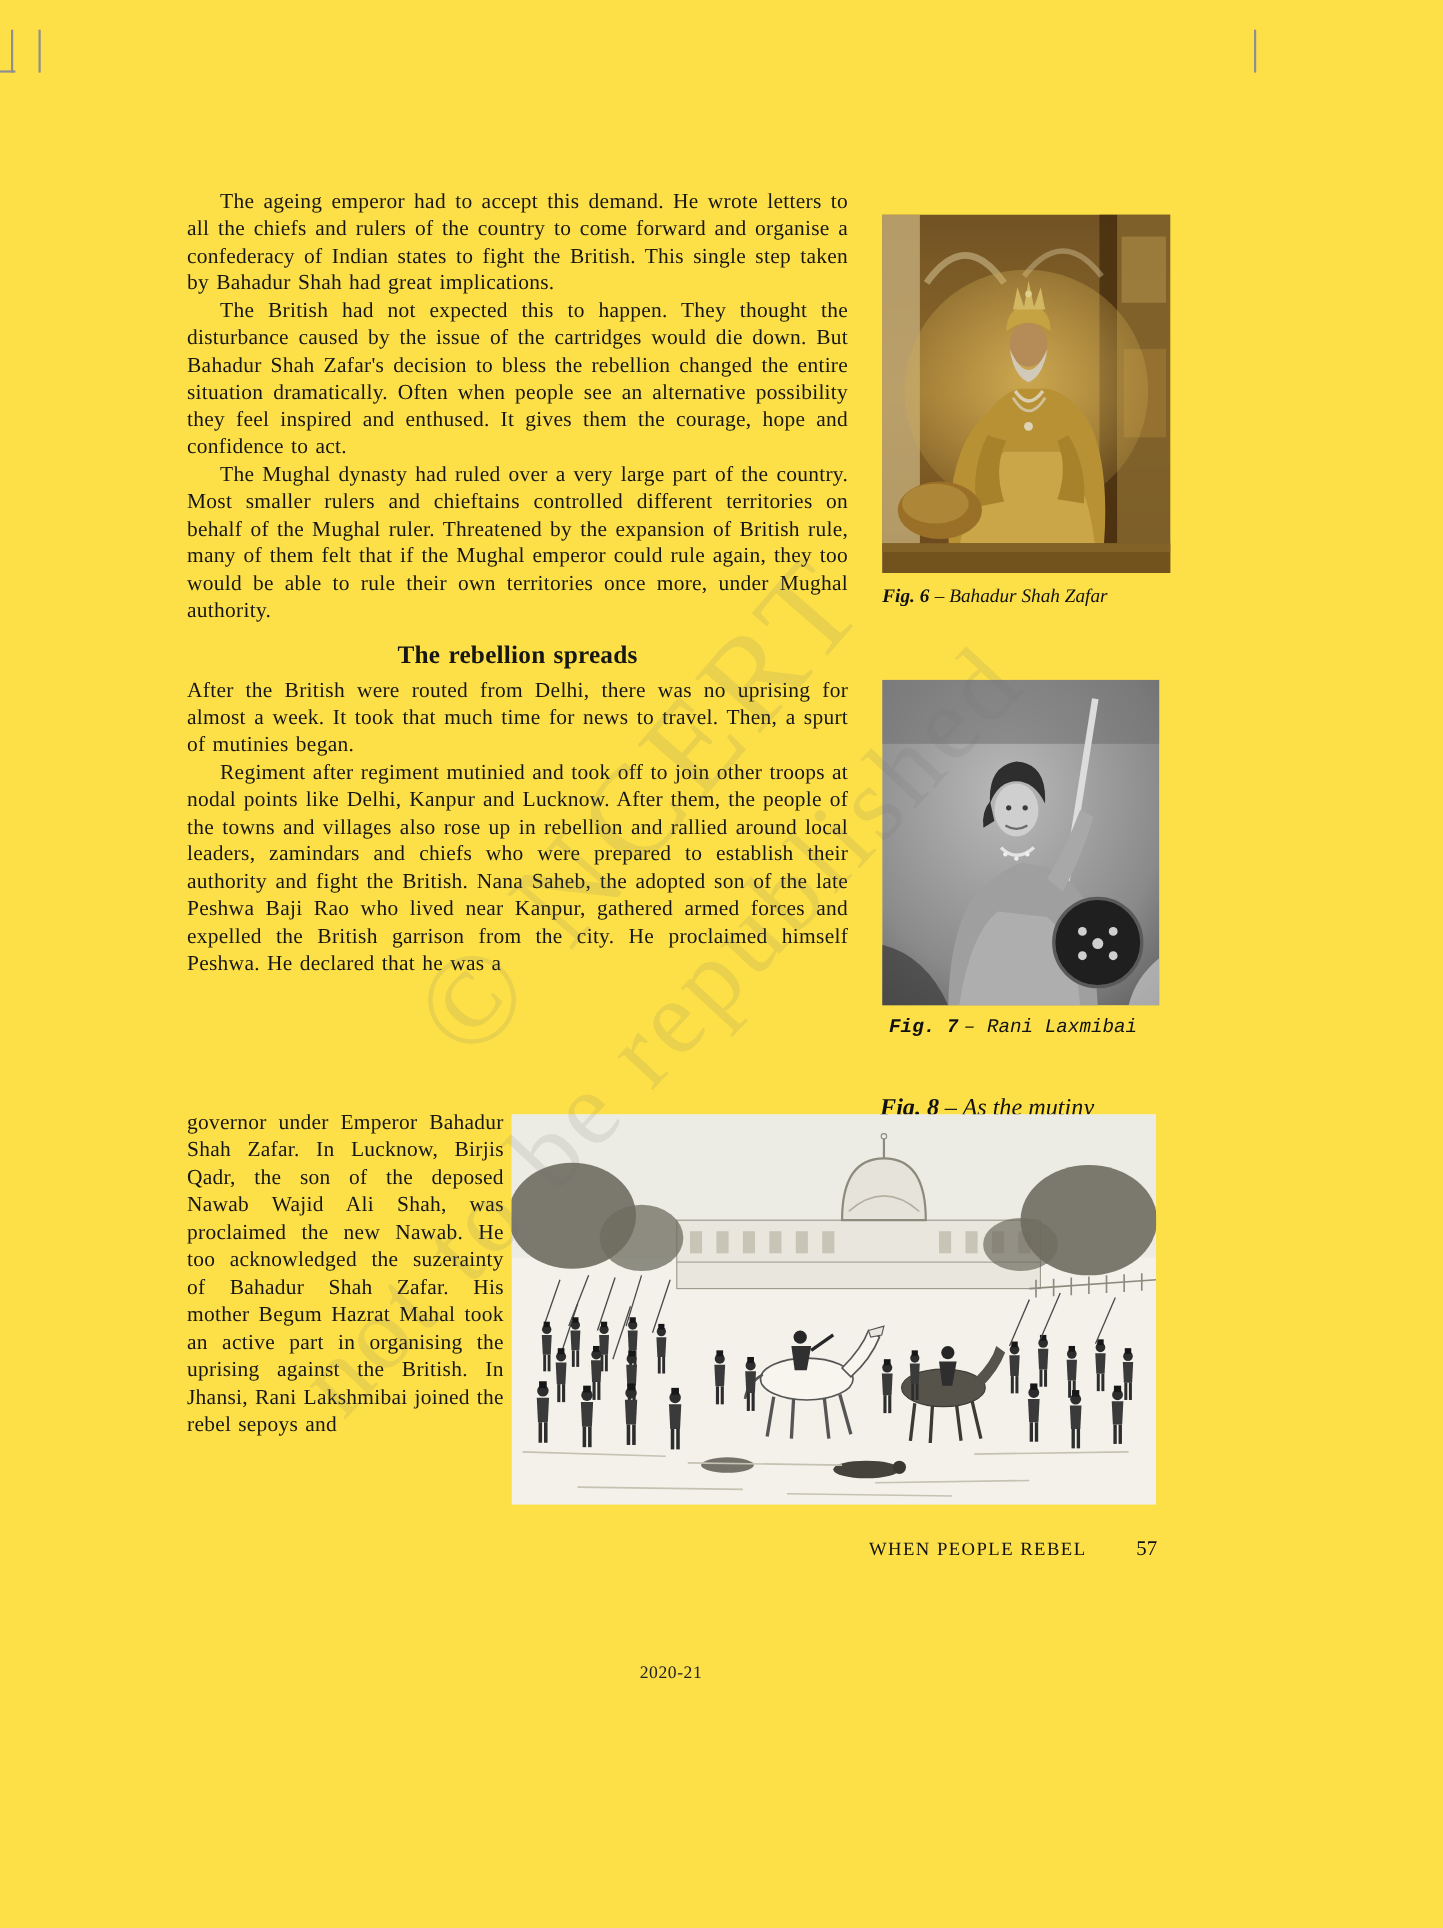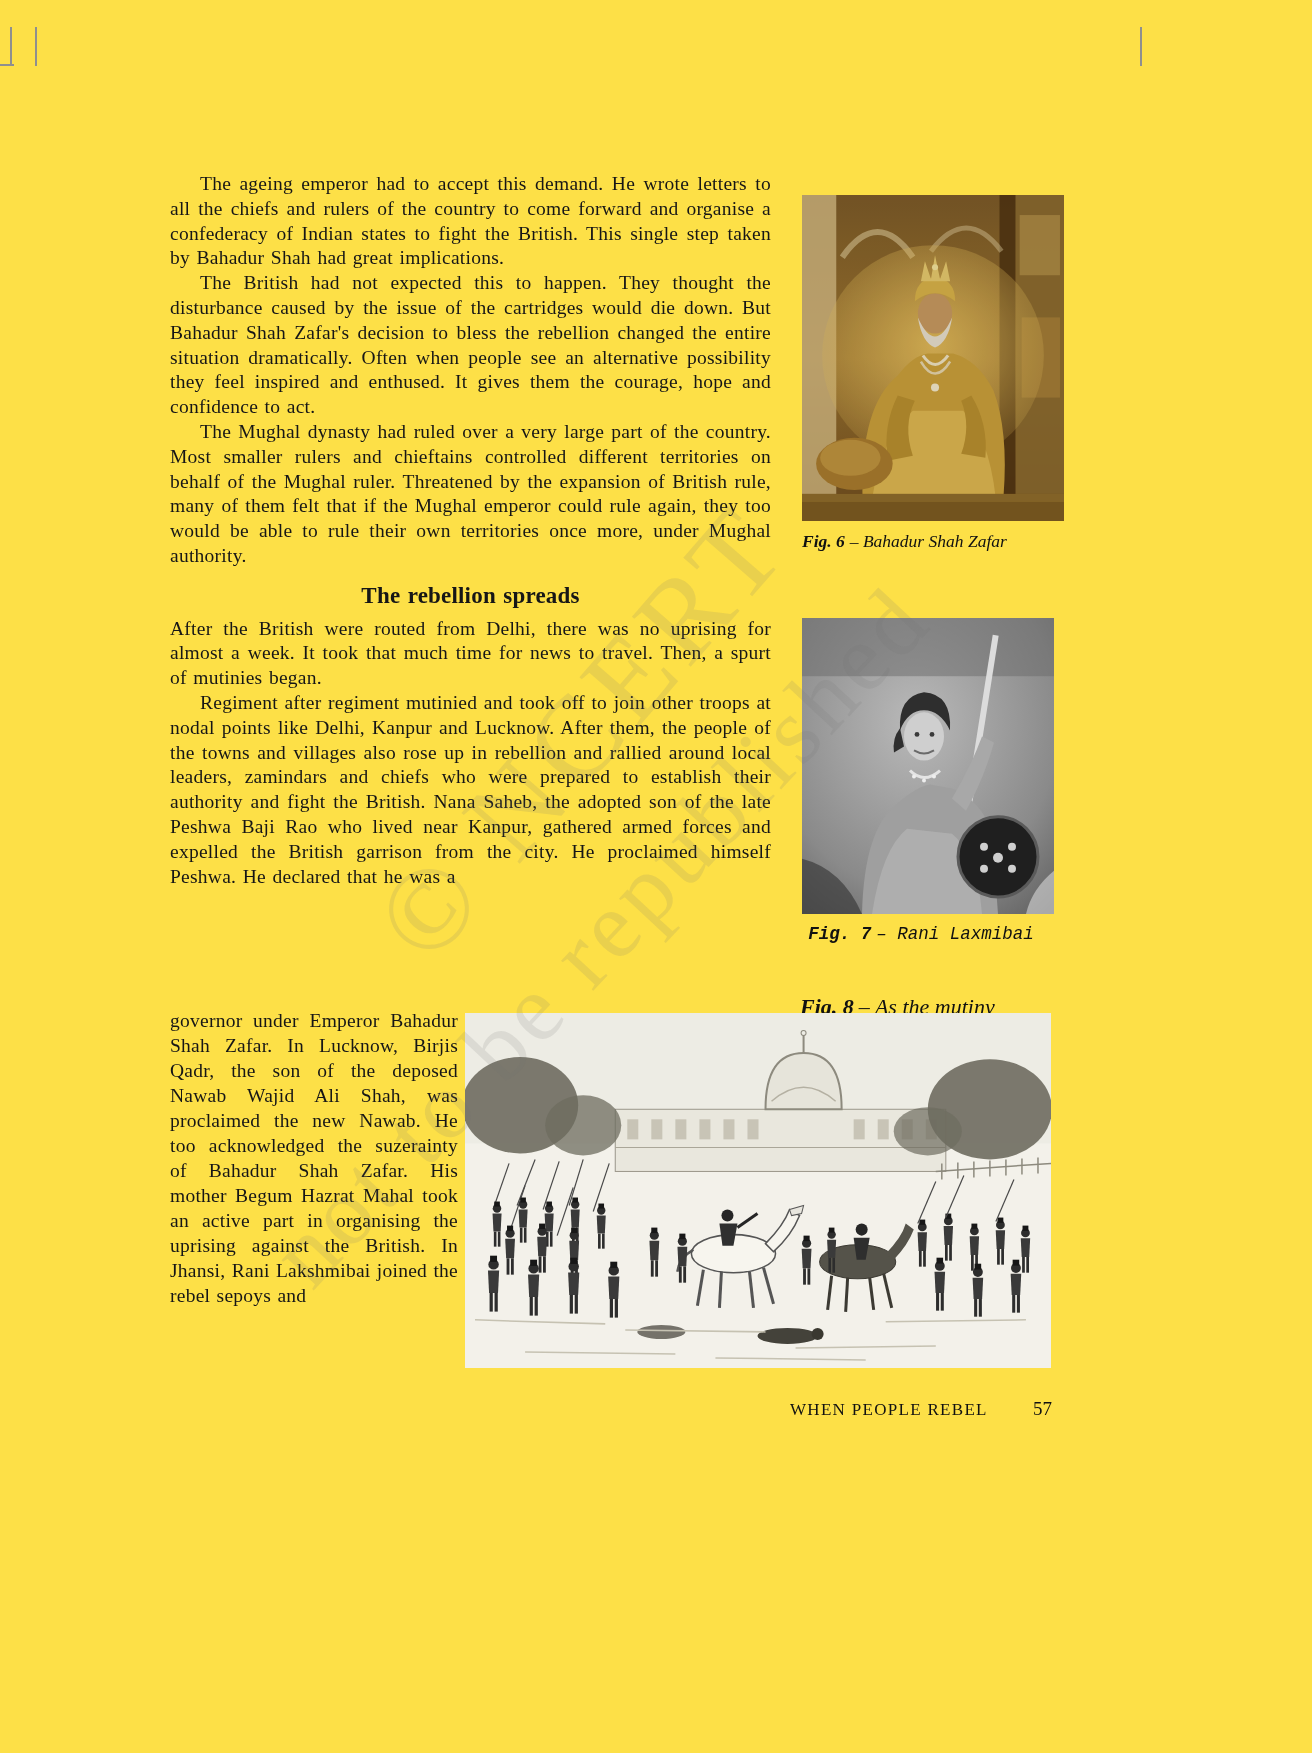--- a/index.html
+++ b/index.html
@@ -315,19 +315,20 @@
         <line x1="420" y1="308" x2="560" y2="306"></line>
           <line x1="250" y1="344" x2="400" y2="346"></line>
       </g>
     </svg>
   </div>
 
   <div class="running-footer">
     <span>WHEN  PEOPLE  REBEL</span>
     <span class="pgnum">57</span>
   </div>
+  <div class="year-mark">2020-21</div>
 
   <div class="watermark">
     <span class="wm wm1">© NCERT</span>
     <span class="wm wm2">not to be republished</span>
   </div>
 
 </div>
 
 </body></html>

